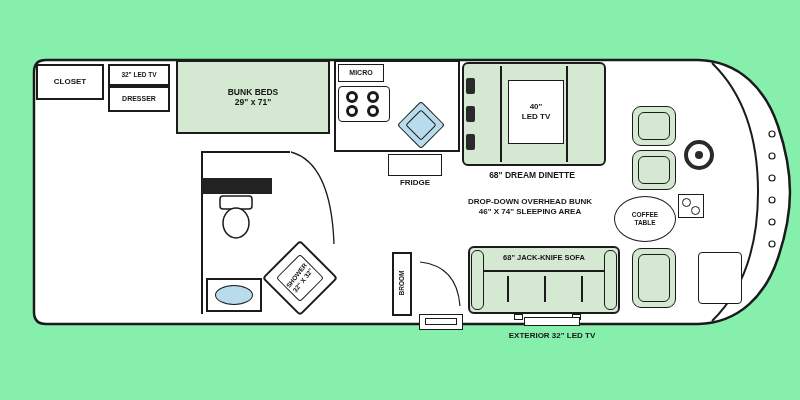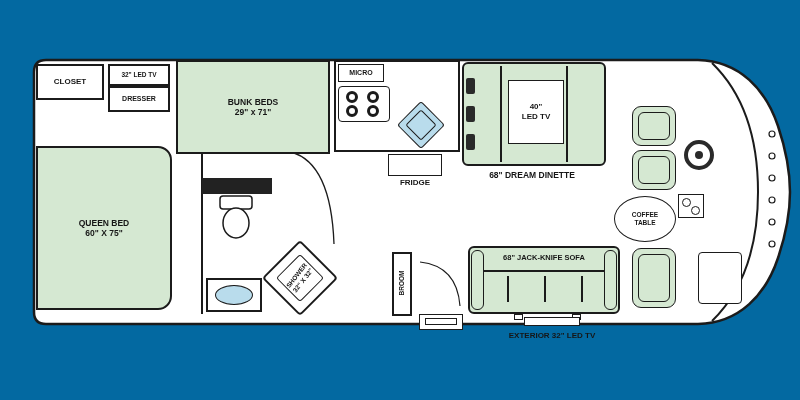--- a/index.html
+++ b/index.html
@@ -1,16 +1,16 @@
 <!DOCTYPE html>
 <html style="--furniture-green: #d5e8d2; --sink-blue: #b9dcec; --outline: #1b1b1b;"><head>
 <meta charset="utf-8">
 <style>
   html,body{margin:0;padding:0;background:#fff;}
-  .stage{position:relative;width:800px;height:400px;background:#0369a1;
+  .stage{position:relative;width:800px;height:400px;background:#86efac;
          font-family:"Liberation Sans",sans-serif;overflow:hidden;}
   .a{position:absolute;box-sizing:border-box;}
   .bx{border:2px solid #1b1b1b;background:#fff;}
   .bx1{border:1.5px solid #1b1b1b;background:#fff;}
   .grn{background:var(--furniture-green,#d5e8d2);}
   .blu{background:var(--sink-blue,#b9dcec);}
   .lb{font-weight:700;color:#161616;text-align:center;line-height:1.2;
       display:flex;flex-direction:column;align-items:center;justify-content:center;}
   .seat{border:1.5px solid #1b1b1b;border-radius:9px;}
   .seat-in{position:absolute;inset:5px;border:1px solid #1b1b1b;border-radius:6px;}
@@ -41,27 +41,23 @@
 
   <div class="a bx" style="left:36px;top:64px;width:68px;height:36px;">
     <div class="lb" style="width:100%;height:100%;font-size:8px;">CLOSET</div>
   </div>
   <div class="a bx" style="left:108px;top:64px;width:62px;height:22px;">
     <div class="lb" style="width:100%;height:100%;font-size:6.5px;">32" LED TV</div>
   </div>
   <div class="a bx" style="left:108px;top:86px;width:62px;height:26px;">
     <div class="lb" style="width:100%;height:100%;font-size:7px;">DRESSER</div>
   </div>
-  <div class="a bx grn lb" style="left:176px;top:60px;width:154px;height:94px;font-size:8.5px;">
+  <div class="a bx grn lb" style="left:176px;top:60px;width:154px;height:74px;font-size:8.5px;">
     <span>BUNK BEDS</span>
     <span>29" x 71"</span>
-  </div>
-  <div class="a bx grn lb" style="left:36px;top:146px;width:136px;height:164px;font-size:8.5px;border-top-right-radius:14px;border-bottom-right-radius:14px;">
-    <span>QUEEN BED</span>
-    <span>60" X 75"</span>
   </div>
 
   <div class="a" style="left:202px;top:178px;width:70px;height:16px;background:#222;"></div>
   <div class="a bx" style="left:206px;top:278px;width:56px;height:34px;"></div>
   <div class="a blu" style="left:215px;top:285px;width:38px;height:20px;border:1.5px solid #1b1b1b;border-radius:50%;"></div>
   <div class="a bx" style="left:273px;top:251px;width:54px;height:54px;transform:rotate(45deg);border-radius:4px;"></div>
   <div class="a" style="left:283px;top:261px;width:34px;height:34px;transform:rotate(45deg);border:1px solid #1b1b1b;border-radius:3px;"></div>
   <div class="a lb" style="left:266px;top:250px;width:68px;height:56px;font-size:6.5px;transform:rotate(-52deg);">
     <span>SHOWER</span>
     <span>32" X 32"</span>
@@ -87,20 +83,24 @@
     <div class="a" style="left:2px;top:42px;width:9px;height:16px;background:#2a2a2a;border-radius:2px;"></div>
     <div class="a" style="left:2px;top:70px;width:9px;height:16px;background:#2a2a2a;border-radius:2px;"></div>
     <div class="a" style="left:36px;top:2px;width:2px;height:96px;background:#1b1b1b;"></div>
     <div class="a" style="left:102px;top:2px;width:2px;height:96px;background:#1b1b1b;"></div>
     <div class="a bx1 lb" style="left:44px;top:16px;width:56px;height:64px;font-size:8px;">
       <span>40"</span>
       <span>LED TV</span>
     </div>
   </div>
   <div class="a lb" style="left:452px;top:169px;width:160px;height:12px;font-size:8.5px;">68" DREAM DINETTE</div>
+  <div class="a lb" style="left:446px;top:194px;width:168px;height:26px;font-size:8px;">
+    <span>DROP-DOWN OVERHEAD BUNK</span>
+    <span>46" X 74" SLEEPING AREA</span>
+  </div>
 
   <div class="a bx" style="left:392px;top:252px;width:20px;height:64px;"></div>
   <div class="a lb" style="left:368px;top:277px;width:68px;height:12px;font-size:6.5px;transform:rotate(-90deg);">BROOM</div>
   <div class="a lb" style="left:412px;top:300px;width:56px;height:12px;font-size:8px;margin-top:20px;">ENTRY</div>
   <div class="a bx1" style="left:419px;top:314px;width:44px;height:16px;"></div>
   <div class="a" style="left:425px;top:318px;width:32px;height:7px;border:1px solid #1b1b1b;background:#fff;"></div>
 
   <div class="a bx grn" style="left:468px;top:246px;width:152px;height:68px;border-radius:6px;">
     <div class="a lb" style="left:2px;top:4px;width:144px;height:10px;font-size:7.5px;">68" JACK-KNIFE SOFA</div>
     <div class="a" style="left:14px;top:22px;width:120px;height:2px;background:#1b1b1b;"></div>

